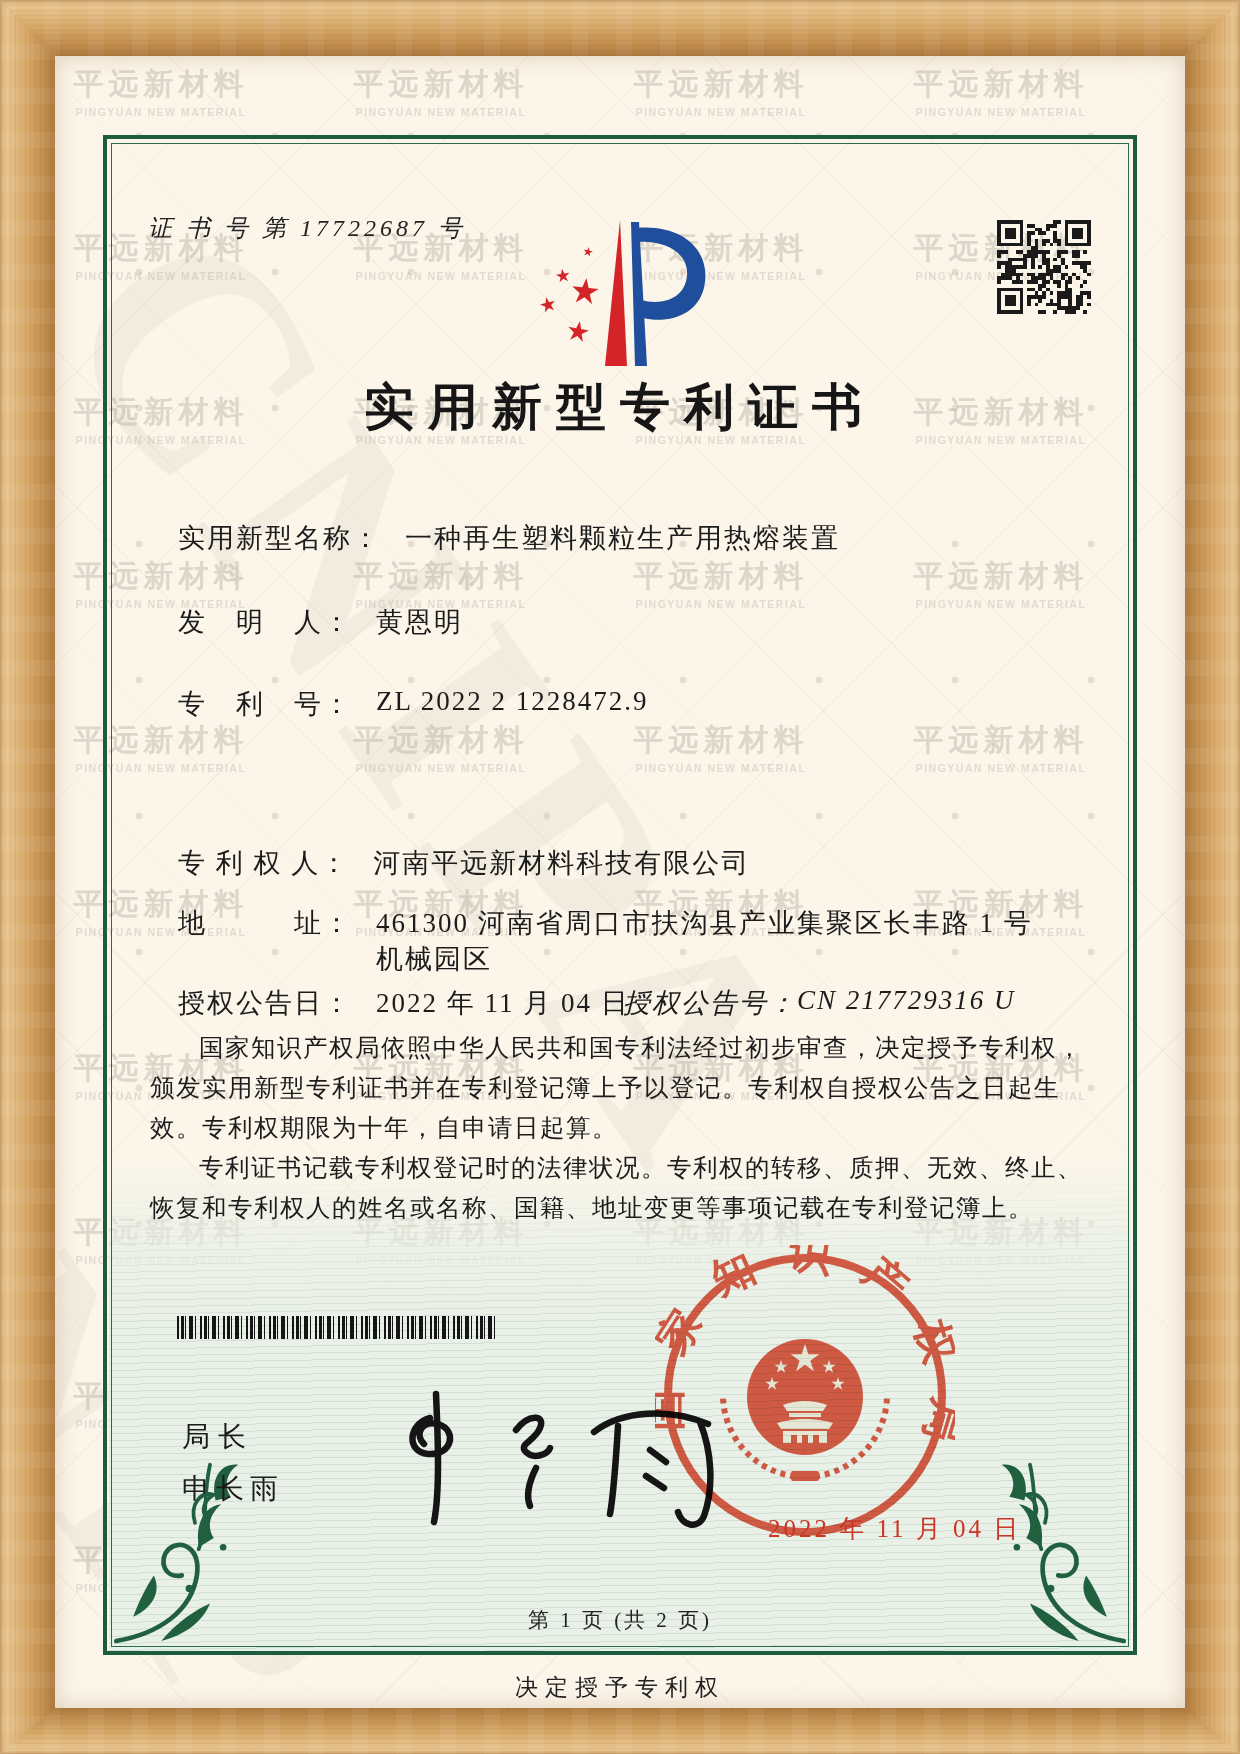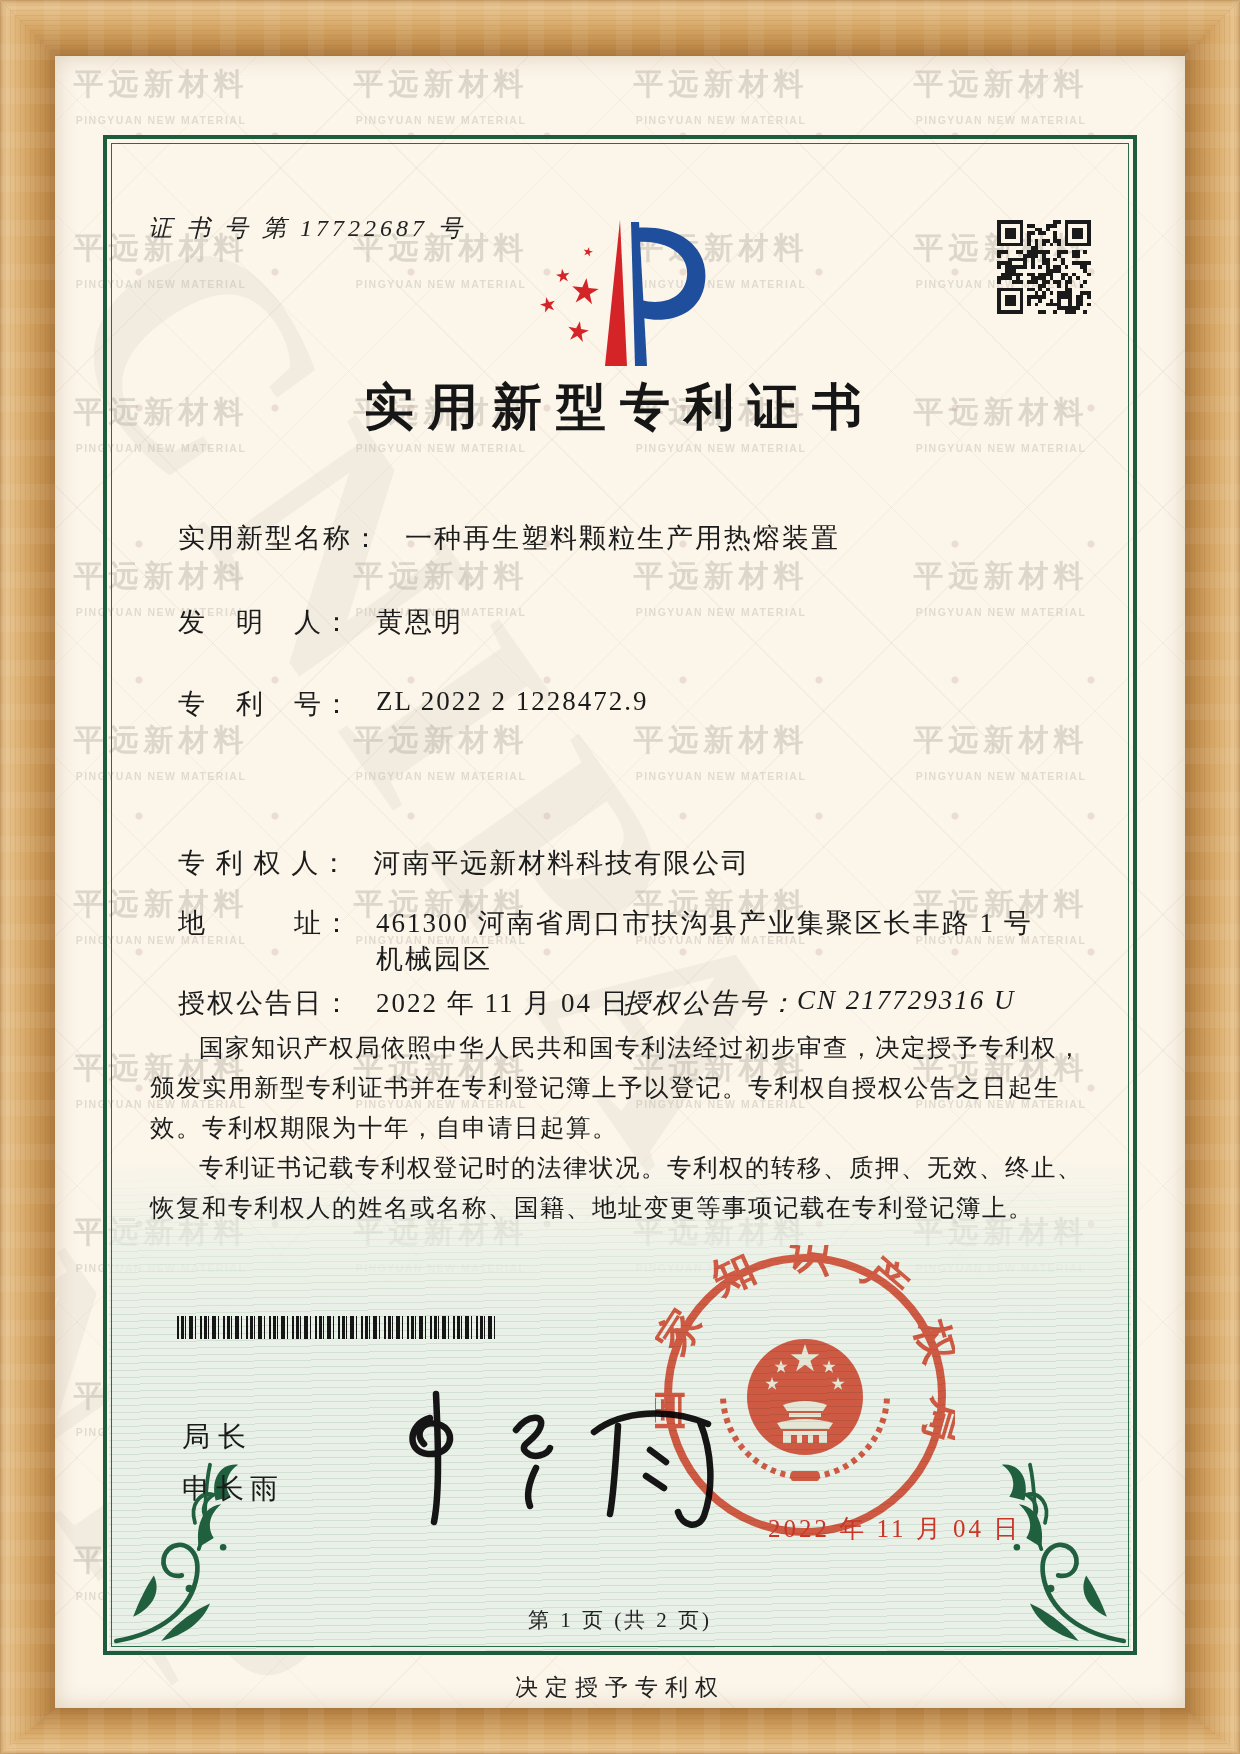--- a/index.html
+++ b/index.html
@@ -37,21 +37,21 @@
       repeating-linear-gradient(-45deg,rgba(205,165,150,.12) 0 1px,transparent 1px 96px),
       radial-gradient(circle,rgba(192,158,146,.28) 0 3px,transparent 4px);
     background-size:auto,auto,136px 136px;background-position:0 0,0 0,16px 12px;}
   .cnipa-wm{position:absolute;font:bold 300px "Liberation Serif",serif;
     color:rgba(168,156,142,.10);letter-spacing:28px;white-space:nowrap;
     transform-origin:left top;pointer-events:none;}
   #cnipa1{left:220px;top:110px;transform:rotate(55deg);}
   #cnipa2{left:-60px;top:980px;transform:rotate(55deg);font-size:250px;color:rgba(160,150,138,.09);}
   .wm{position:absolute;width:256px;text-align:center;pointer-events:none;}
   .wm .l1{font:bold 30px "Liberation Sans",sans-serif;letter-spacing:5px;color:rgba(158,148,136,.32);}
-  .wm .l2{font:bold 10.5px "Liberation Sans",sans-serif;letter-spacing:1.5px;margin-top:9px;color:rgba(158,148,136,.27);}
+  .wm .l2{font:bold 10.5px "Liberation Sans",sans-serif;letter-spacing:1.5px;margin-top:1px;color:rgba(158,148,136,.27);}
   .green-zone{position:absolute;left:54px;width:1022px;top:1104px;height:494px;
     background:linear-gradient(180deg,rgba(232,240,231,0) 0,rgba(232,240,231,.78) 95px,#e9f0e8 175px);}
   .green-zone .waves{position:absolute;inset:0;opacity:.55;
     background:repeating-linear-gradient(179deg,rgba(128,168,138,.40) 0 1px,transparent 1px 7px);
     -webkit-mask-image:linear-gradient(180deg,transparent 0,#000 160px);
     mask-image:linear-gradient(180deg,transparent 0,#000 160px);}
   .border-box{position:absolute;left:48px;top:79px;right:48px;bottom:53px;
     border:4.5px solid #1d5c3c;}
   .border-box::before{content:"";position:absolute;inset:4px;border:1.5px solid #2a6b48;}
   .flourish{position:absolute;width:150px;height:192px;}

